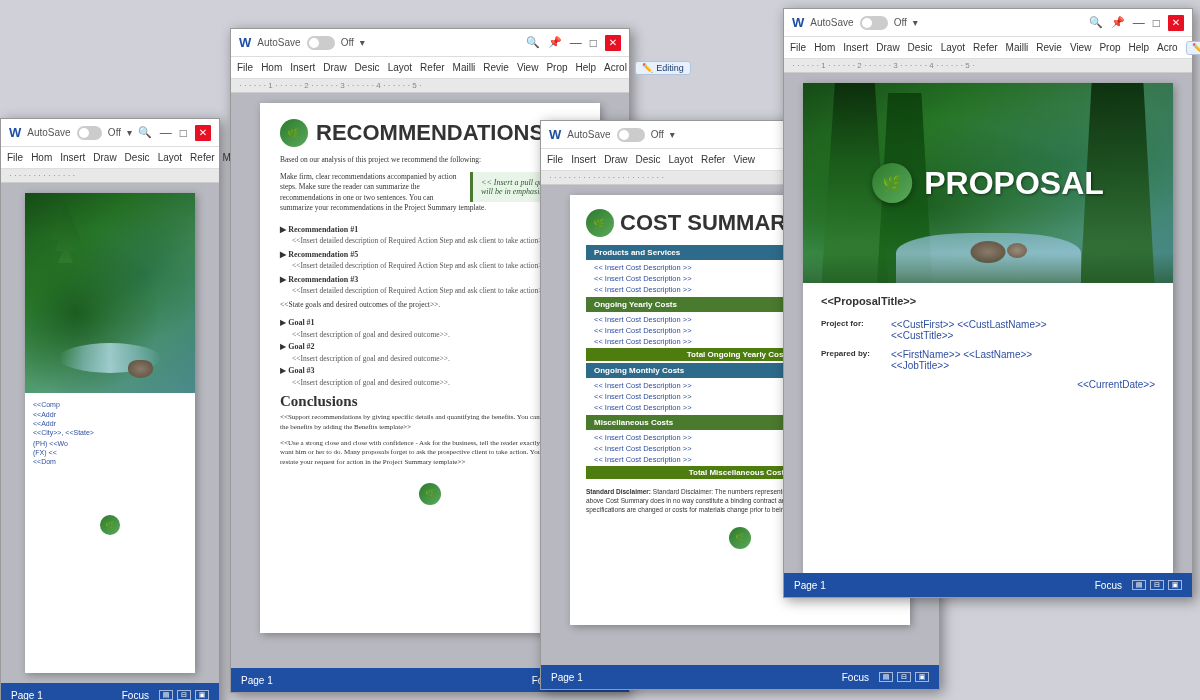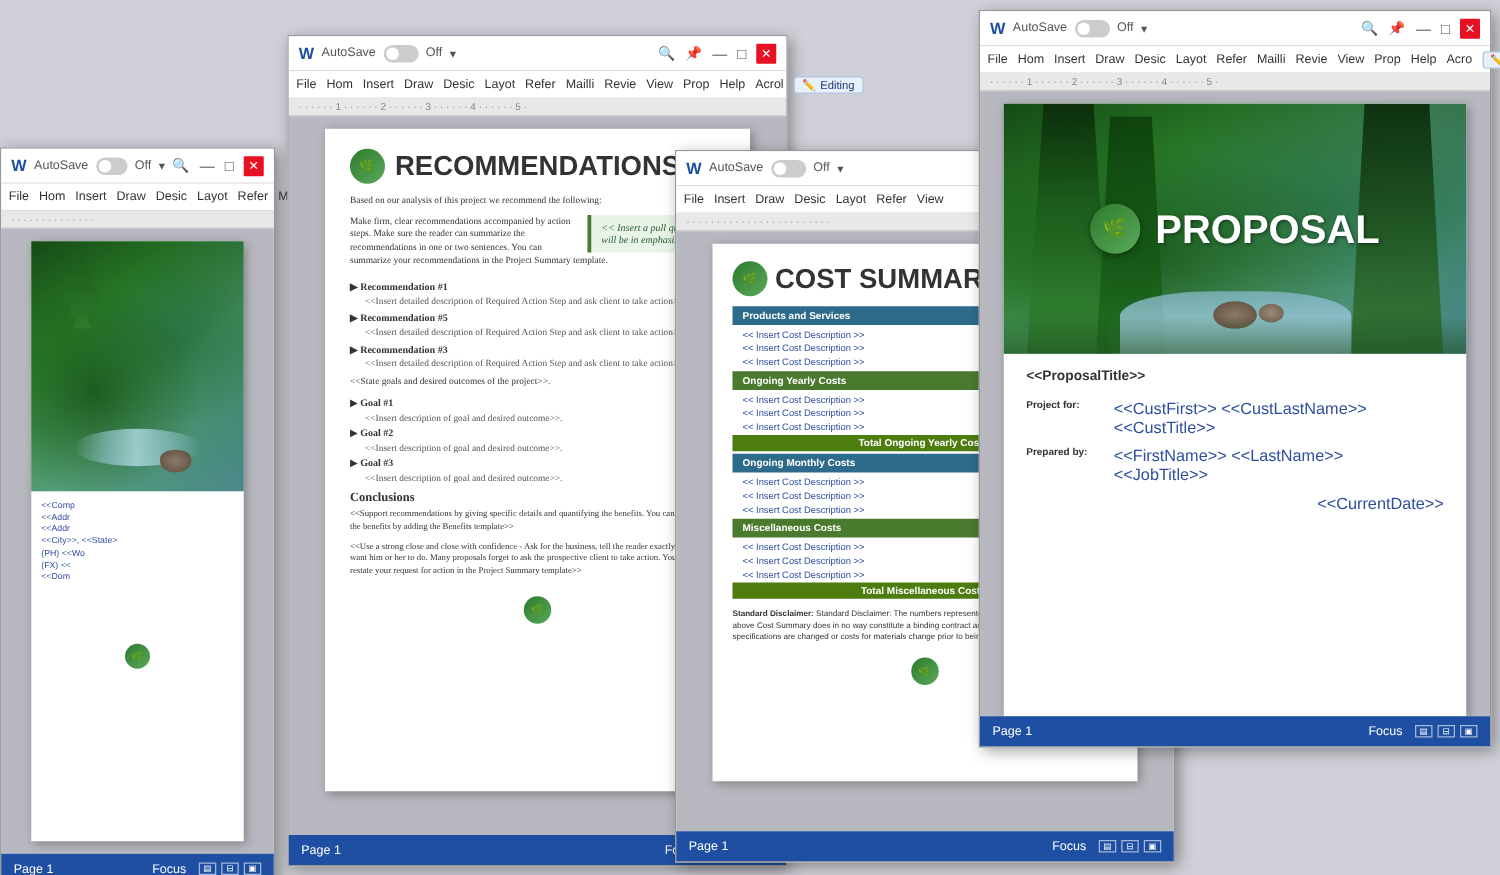--- a/index.html
+++ b/index.html
@@ -293,21 +293,21 @@
     }
     .goals-section {
       margin-top: 8px;
     }
     .goal-item {
       font-size: 8px;
       color: #333;
       margin: 3px 0;
     }
     .conclusions-title {
-      font-size: 10px;
+      font-size: 15px;
       font-weight: bold;
       margin: 6px 0 3px 0;
     }
 
     
     .proposal-title {
       font-family: Arial, sans-serif;
       font-size: 28px;
       font-weight: bold;
       color: #fff;
@@ -374,21 +374,21 @@
       margin-bottom: 8px;
       align-items: flex-start;
     }
     .proposal-field-label {
       font-size: 8px;
       font-weight: bold;
       color: #333;
       min-width: 60px;
     }
     .proposal-field-value {
-      font-size: 13px;
+      font-size: 10px;
       color: #2e4fa0;
     }
 
     
     .bg-nature-image {
       width: 170px;
       height: 200px;
       background: linear-gradient(135deg, #1a5a1a 0%, #2d8a2d 30%, #4a9a6a 60%, #3a7a8a 100%);
       position: relative;
       overflow: hidden;

